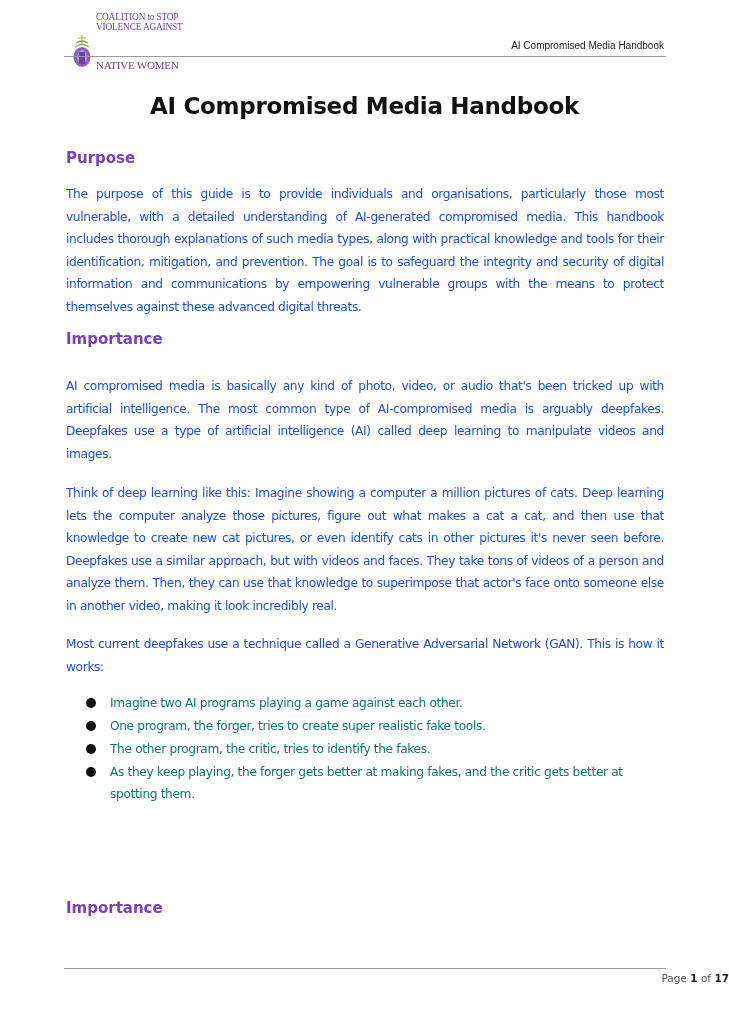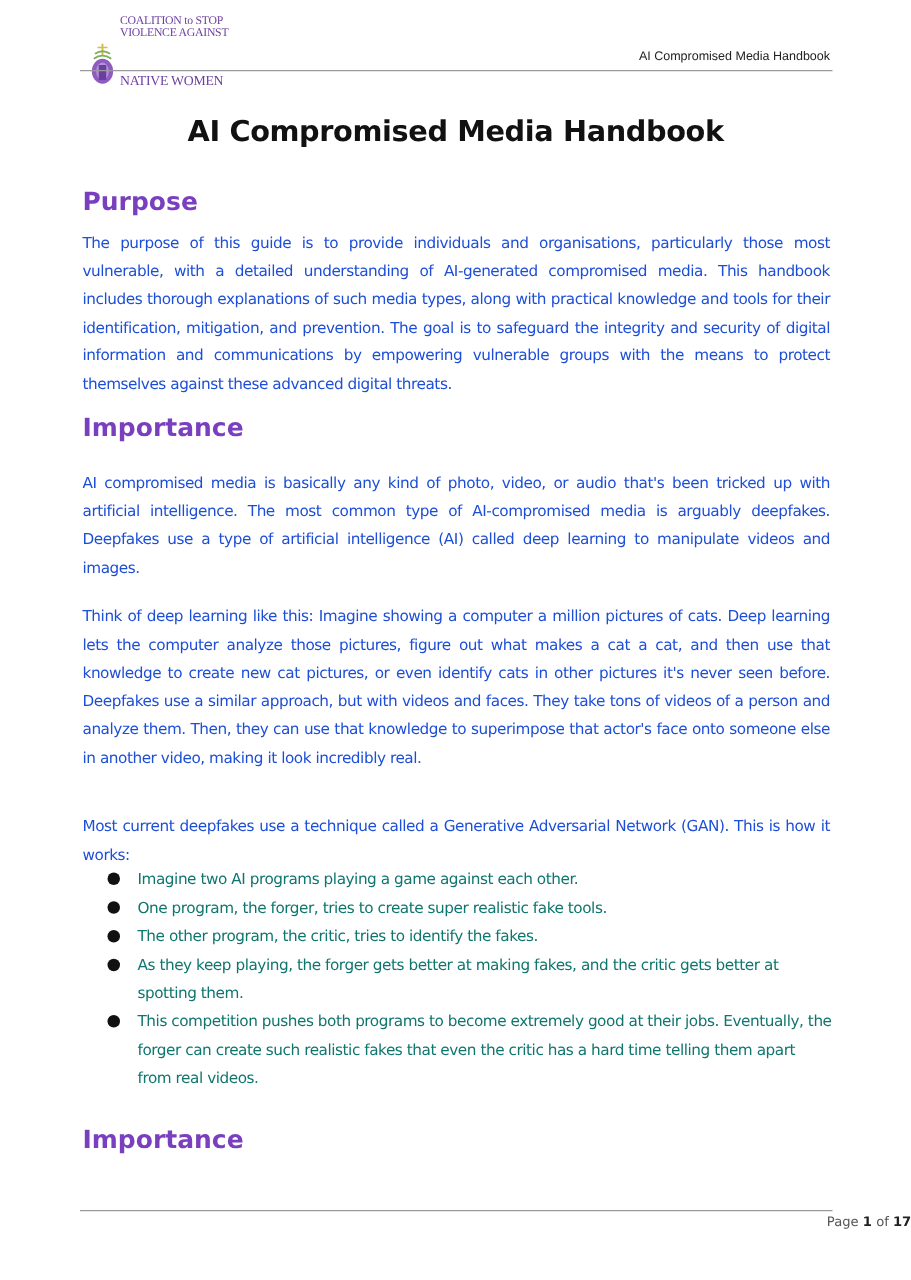--- a/index.html
+++ b/index.html
@@ -8,21 +8,21 @@
 
   .header { position: absolute; left: 64px; top: 12px; width: 602px; height: 46px; }
   .logo { position: absolute; left: 8px; top: 0; display: flex; align-items: flex-end; }
   .logo-emblem { width: 20px; height: 36px; position: relative; }
   .logo-text { margin-left: 4px; font-size: 9.4px; line-height: 10px; color: #6b3fa0; letter-spacing: -0.2px; font-family: "Liberation Serif", serif; }
   .header-title { position: absolute; right: 2px; top: 28px; font-size: 10px; color: #222; }
   .header-rule { position: absolute; left: 0; top: 44px; width: 602px; height: 1px; background: #9a9a9a; }
 
   .doc-title { position: absolute; left: 0; width: 729px; top: 93px; text-align: center; font-size: 23px; color: #111; font-family: "DejaVu Sans", sans-serif; letter-spacing: -0.3px; }
 
-  .section-heading { position: absolute; left: 66px; font-size: 20px; color: #7a3fbf; font-family: "DejaVu Sans", sans-serif; }
+  .section-heading { position: absolute; left: 66px; font-size: 15px; color: #7a3fbf; font-family: "DejaVu Sans", sans-serif; }
 
   .para { position: absolute; left: 66px; width: 598px; font-size: 12.2px; line-height: 22.6px; text-align: justify; color: #1d4ed8; font-family: "DejaVu Sans", sans-serif; letter-spacing: -0.35px; }
 
   .bullets { position: absolute; left: 86px; top: 692px; width: 580px; list-style: none; }
   .bullets li { position: relative; padding-left: 24px; font-size: 12.2px; line-height: 22.6px; color: #0f766e; font-family: "DejaVu Sans", sans-serif; letter-spacing: -0.35px; margin-bottom: 0.3px; }
   .bullet-dot { position: absolute; left: 0; top: 6px; width: 10px; height: 10px; border-radius: 50%; background: #111; }
 
   .footer-rule { position: absolute; left: 64px; top: 968px; width: 602px; height: 1px; background: #9a9a9a; }
   .footer { position: absolute; left: 0; width: 729px; top: 972px; text-align: right; font-size: 10.5px; color: #555; font-family: "DejaVu Sans", sans-serif; }
   .footer b { color: #222; }
@@ -54,28 +54,27 @@
 </div>
 
 <h1 class="doc-title">AI Compromised Media Handbook</h1>
 
 <h2 class="section-heading" style="top:149px;">Purpose</h2>
 <p class="para" style="top:183px;">The purpose of this guide is to provide individuals and organisations, particularly those most vulnerable, with a detailed understanding of AI-generated compromised media. This handbook includes thorough explanations of such media types, along with practical knowledge and tools for their identification, mitigation, and prevention. The goal is to safeguard the integrity and security of digital information and communications by empowering vulnerable groups with the means to protect themselves against these advanced digital threats.</p>
 
 <h2 class="section-heading" style="top:330px;">Importance</h2>
 <p class="para" style="top:375px;">AI compromised media is basically any kind of photo, video, or audio that's been tricked up with artificial intelligence. The most common type of AI-compromised media is arguably deepfakes. Deepfakes use a type of artificial intelligence (AI) called deep learning to manipulate videos and images.</p>
 <p class="para" style="top:482px;">Think of deep learning like this: Imagine showing a computer a million pictures of cats. Deep learning lets the computer analyze those pictures, figure out what makes a cat a cat, and then use that knowledge to create new cat pictures, or even identify cats in other pictures it's never seen before. Deepfakes use a similar approach, but with videos and faces. They take tons of videos of a person and analyze them. Then, they can use that knowledge to superimpose that actor's face onto someone else in another video, making it look incredibly real.</p>
-<p class="para" style="top:650px;">Most current deepfakes use a technique called a Generative Adversarial Network (GAN). This is how it works:</p>
+<p class="para" style="top:633px;">Most current deepfakes use a technique called a Generative Adversarial Network (GAN). This is how it works:</p>
 
 <ul class="bullets">
   <li><span class="bullet-dot"></span><span>Imagine two AI programs playing a game against each other.</span></li>
   <li><span class="bullet-dot"></span><span>One program, the forger, tries to create super realistic fake tools.</span></li>
   <li><span class="bullet-dot"></span><span>The other program, the critic, tries to identify the fakes.</span></li>
   <li><span class="bullet-dot"></span><span>As they keep playing, the forger gets better at making fakes, and the critic gets better at spotting them.</span></li>
-  <li><span class="bullet-dot"></span><span>This competition pushes both programs to become extremely good at their jobs. Eventually, the forger can create such realistic fakes that even the critic has a hard time telling them apart from real videos.</span></li>
 </ul>
 
 <h2 class="section-heading" style="top:899px;">Importance</h2>
 
 <div class="footer-rule"></div>
 <div class="footer">
   <span>Page</span>
   <b>1</b>
   <span>of</span>
   <b>17</b>

